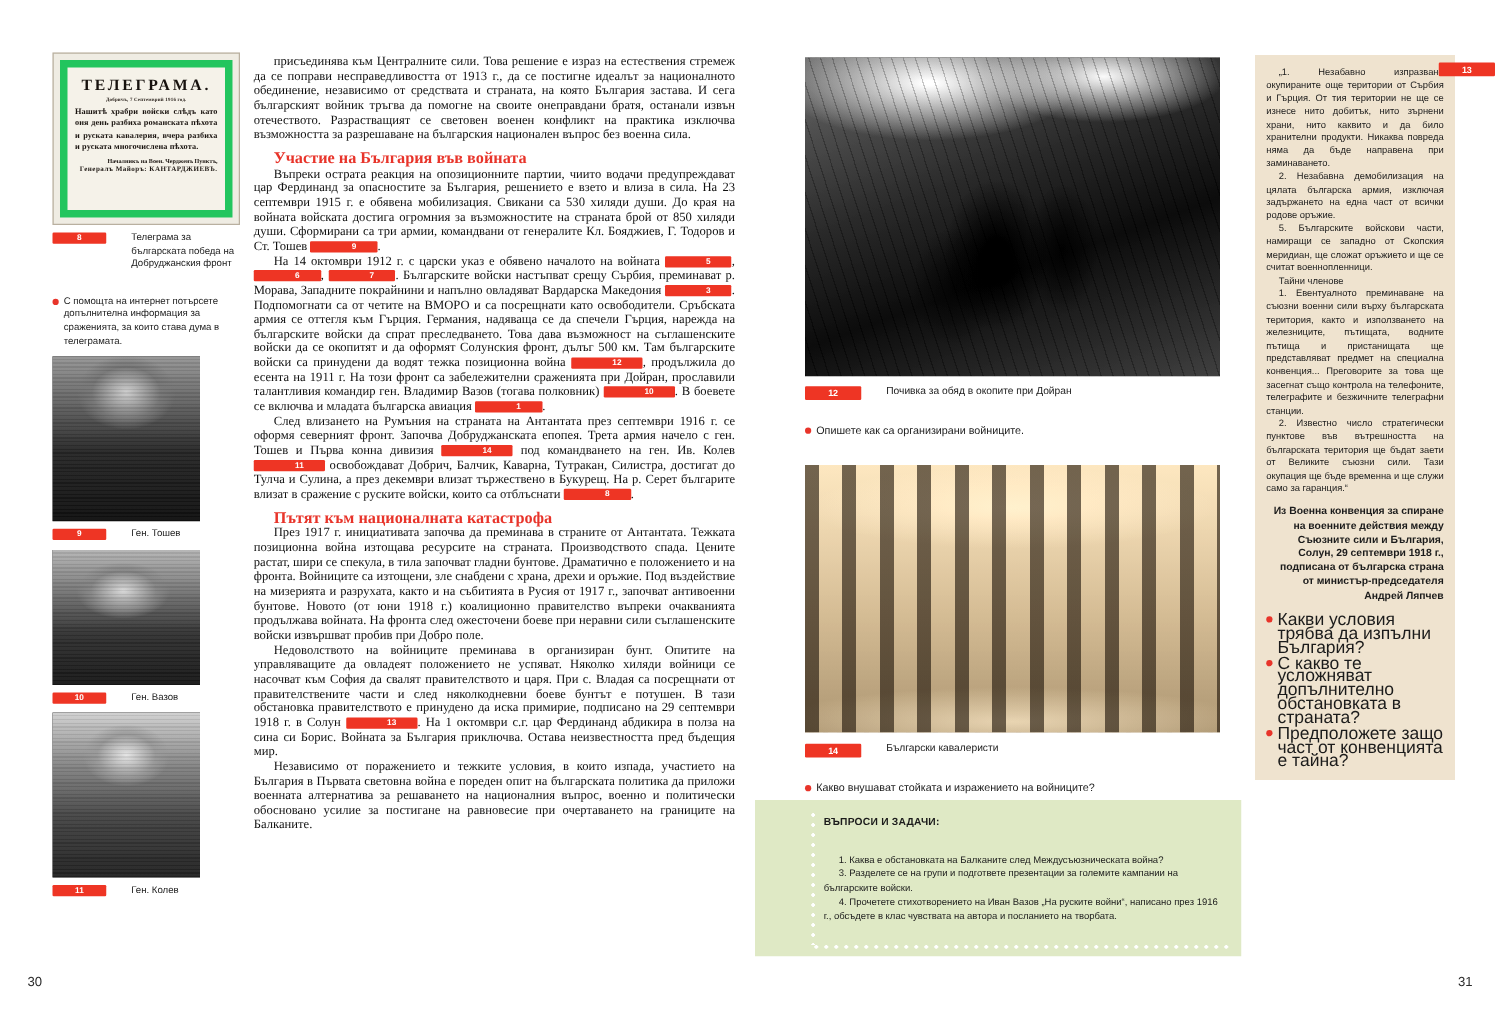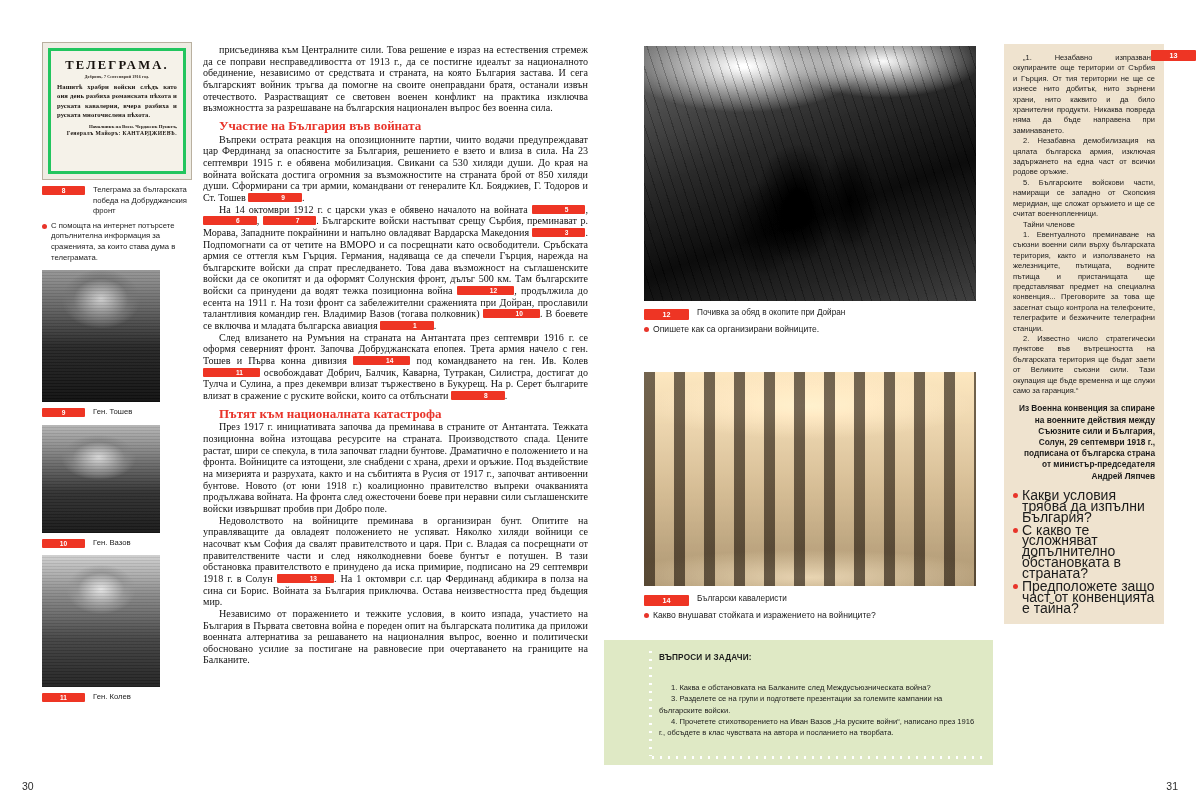--- a/index.html
+++ b/index.html
@@ -63,21 +63,21 @@
   .telegram{
     width:148px;height:136px;
     border:1px solid #b9b0a0;
     background:#efece3;
     position:relative;
     overflow:hidden;
     box-shadow:inset 0 0 0 2px #efece3;
   }
   .telegram-inner{
     position:absolute;inset:5px;
-    border:3px solid #22c55e;
+    border:6px solid #22c55e;
     background:#f5f2e9;
     padding:4px 6px;
     box-sizing:border-box;
     text-align:center;
   }
   .tg-title{
     font-family:"Liberation Serif", serif;
     font-weight:bold;
     font-size:12.6px;
     letter-spacing:2.2px;
@@ -102,23 +102,23 @@
     font-weight:bold;font-size:4.9px;color:#1a1410;text-align:right;margin-top:3px;line-height:7px;
   }
   .tg-sign b{font-size:5.6px;letter-spacing:.4px;}
 
   .cap{
     font-family:"Liberation Sans", sans-serif;
     font-size:7.7px;
     line-height:10.6px;
     color:#1b1b1b;
   }
-  .cap-row{display:flex;align-items:flex-start;gap:8px;margin-top:5px;}
+  .cap-row{display:flex;align-items:flex-start;gap:20px;margin-top:5px;}
   .cap-row .marker{flex:none;margin-top:1px;}
-  .bullet-row{display:flex;align-items:flex-start;gap:4px;margin-top:4px;}
+  .bullet-row{display:flex;align-items:flex-start;gap:4px;margin-top:19px;}
   .dot{
     flex:none;width:5px;height:5px;border-radius:50%;background:#e8342a;margin-top:3px;
   }
   .photo{
     background:#2b2b2b;position:relative;overflow:hidden;
   }
   .photo.p-tosh{width:118px;height:132px;margin-top:7px;}
   .photo.p-vazov{width:118px;height:108px;margin-top:7px;}
   .photo.p-kolev{width:118px;height:132px;margin-top:7px;}
 

